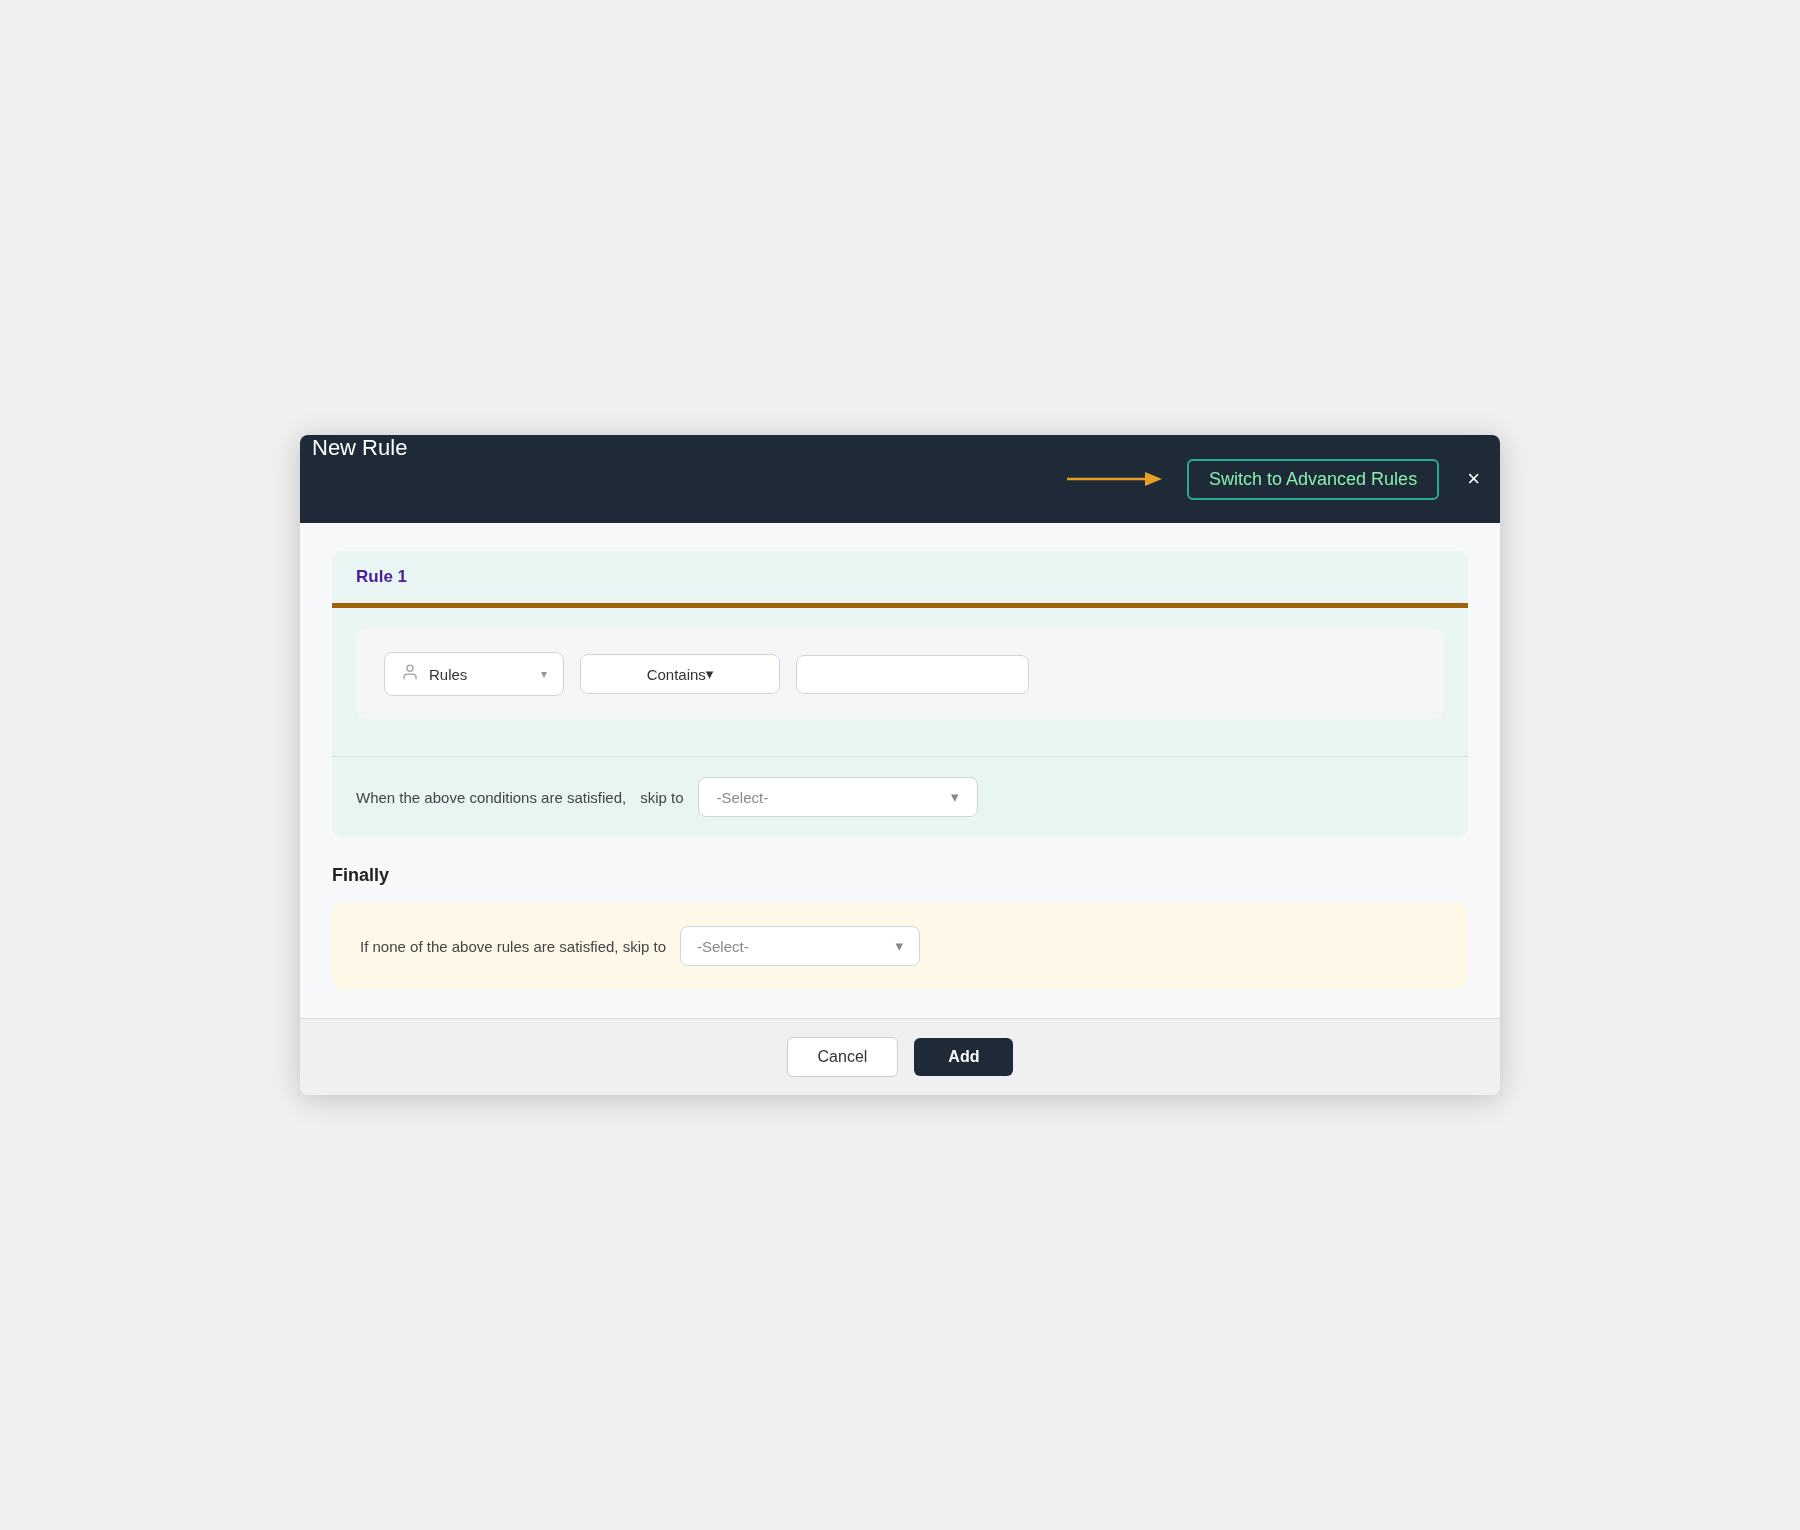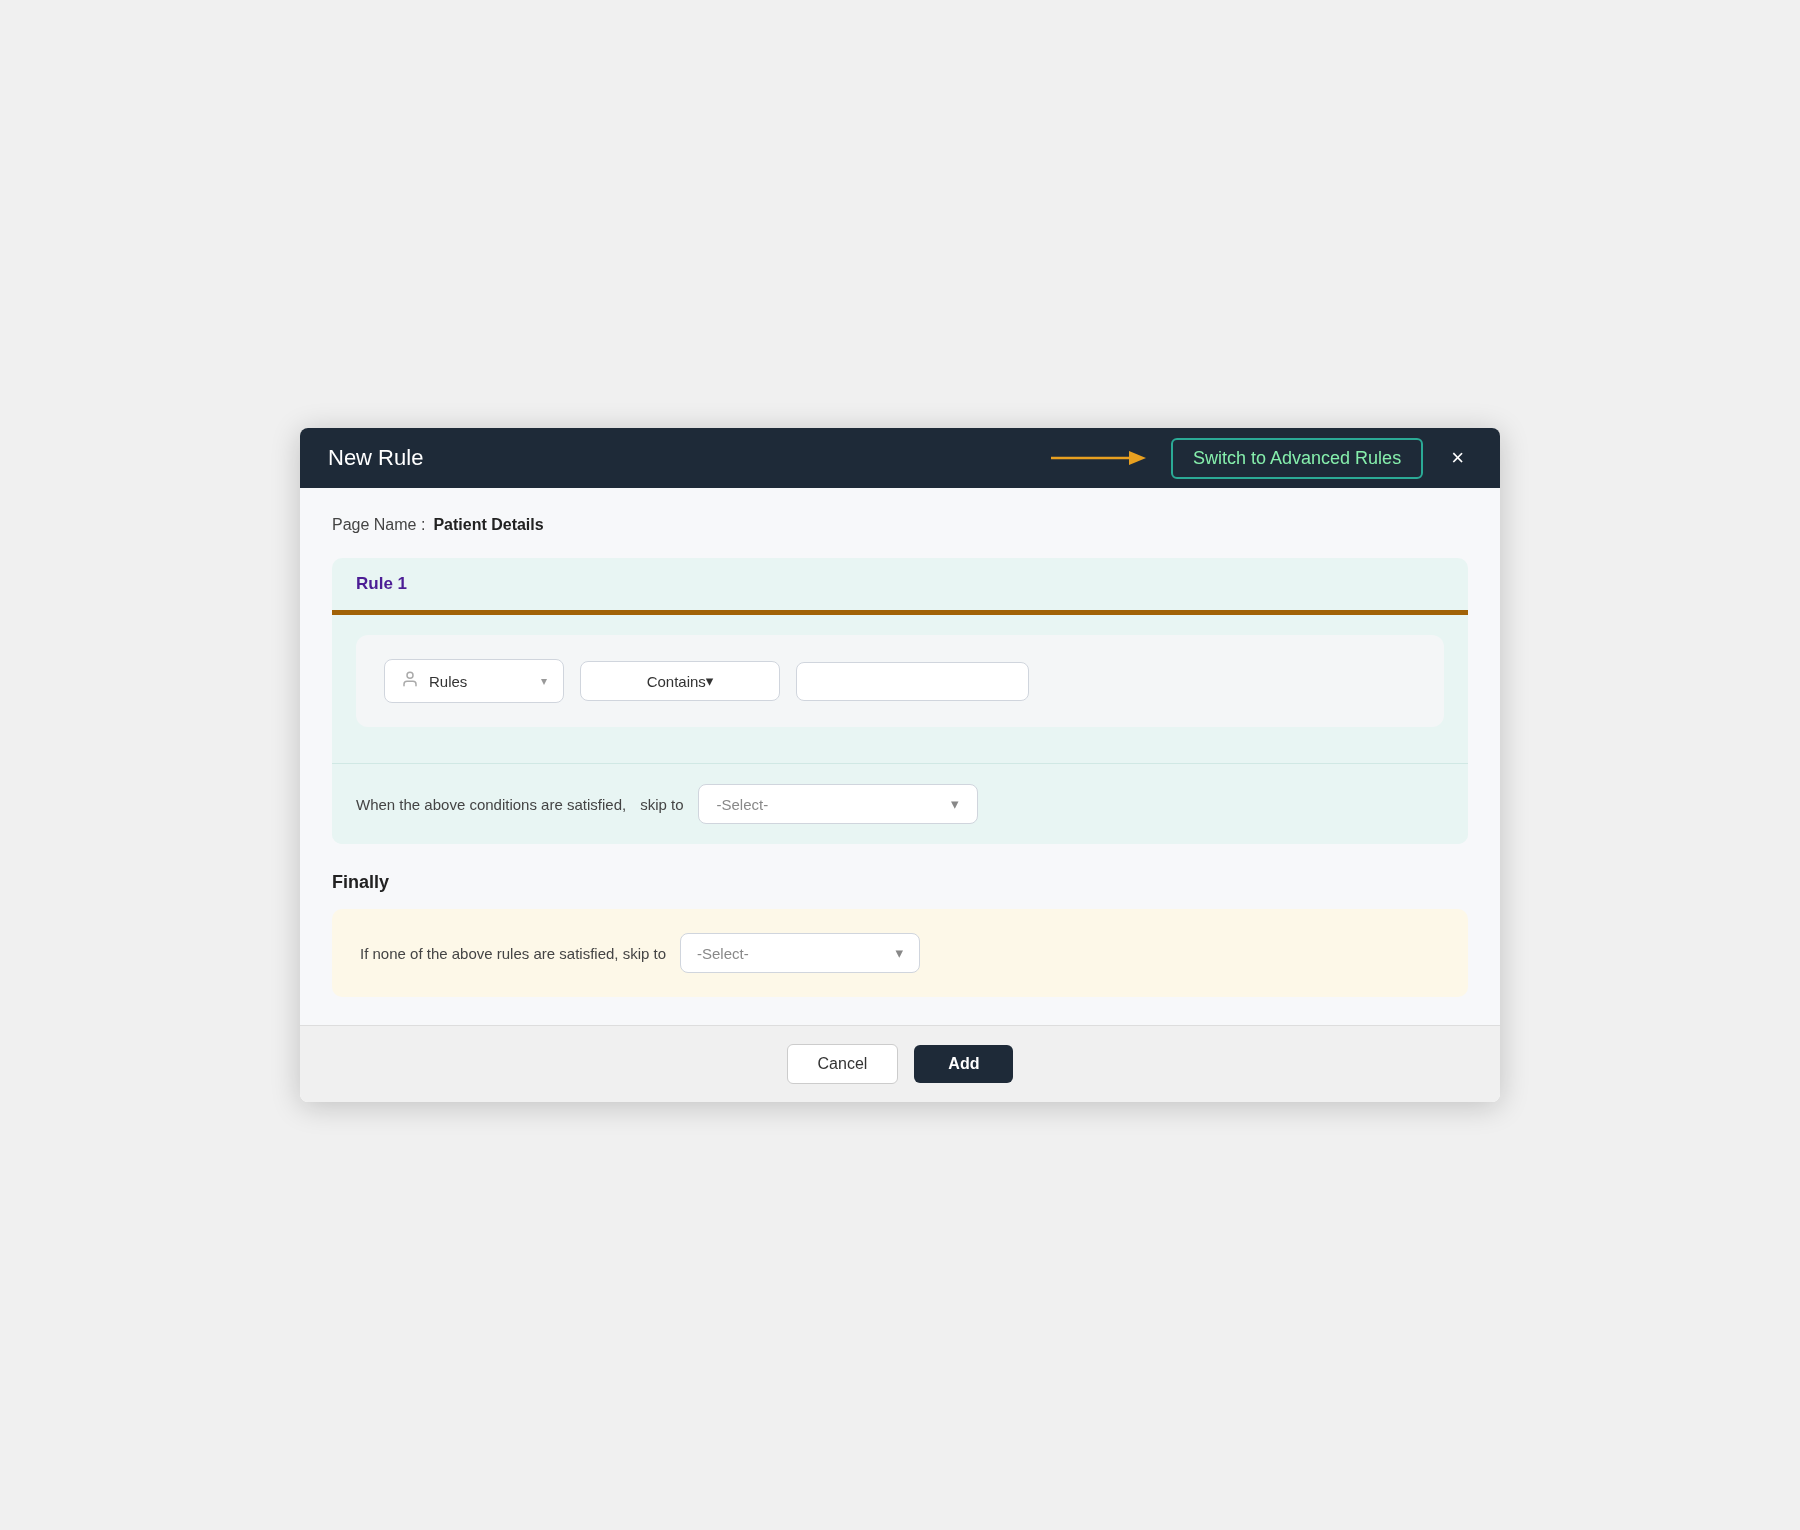--- a/index.html
+++ b/index.html
@@ -18,24 +18,23 @@
       border-radius: 8px;
       overflow: hidden;
       box-shadow: 0 4px 30px rgba(0,0,0,0.2);
       display: flex;
       flex-direction: column;
     }
     .modal-header {
       background: #1e2a38;
       color: #fff;
       display: flex;
-      align-items: center;
       justify-content: space-between;
-      padding: 0 28px;
-      height: 60px;
+      padding: 0 12px;
+      height: 88px;
       flex-shrink: 0;
     }
     .modal-title {
       font-size: 22px;
       font-weight: 500;
       color: #fff;
     }
     .header-right {
       display: flex;
       align-items: center;
@@ -270,24 +269,20 @@
           <polygon points="78,7 95,14 78,21" fill="#e8a020"></polygon>
         </svg>
       </div>
       <button class="switch-btn">Switch to Advanced Rules</button>
       <button class="close-btn">×</button>
     </div>
   </div>
 
   <div class="modal-body">
 
-    <div class="page-name-row">
-      <span class="page-name-label">Page Name :</span>
-      <span class="page-name-value">Patient Details</span>
-    </div>
 
     <div class="rule-card">
       <div class="rule-header">Rule 1</div>
       <div class="rule-conditions">
         <div class="condition-row-wrapper">
           <div class="condition-row">
 
             <div class="field-select">
               <span class="person-icon">
                 <svg width="18" height="18" viewBox="0 0 24 24" fill="none" stroke="#aaa" stroke-width="2" stroke-linecap="round" stroke-linejoin="round">

